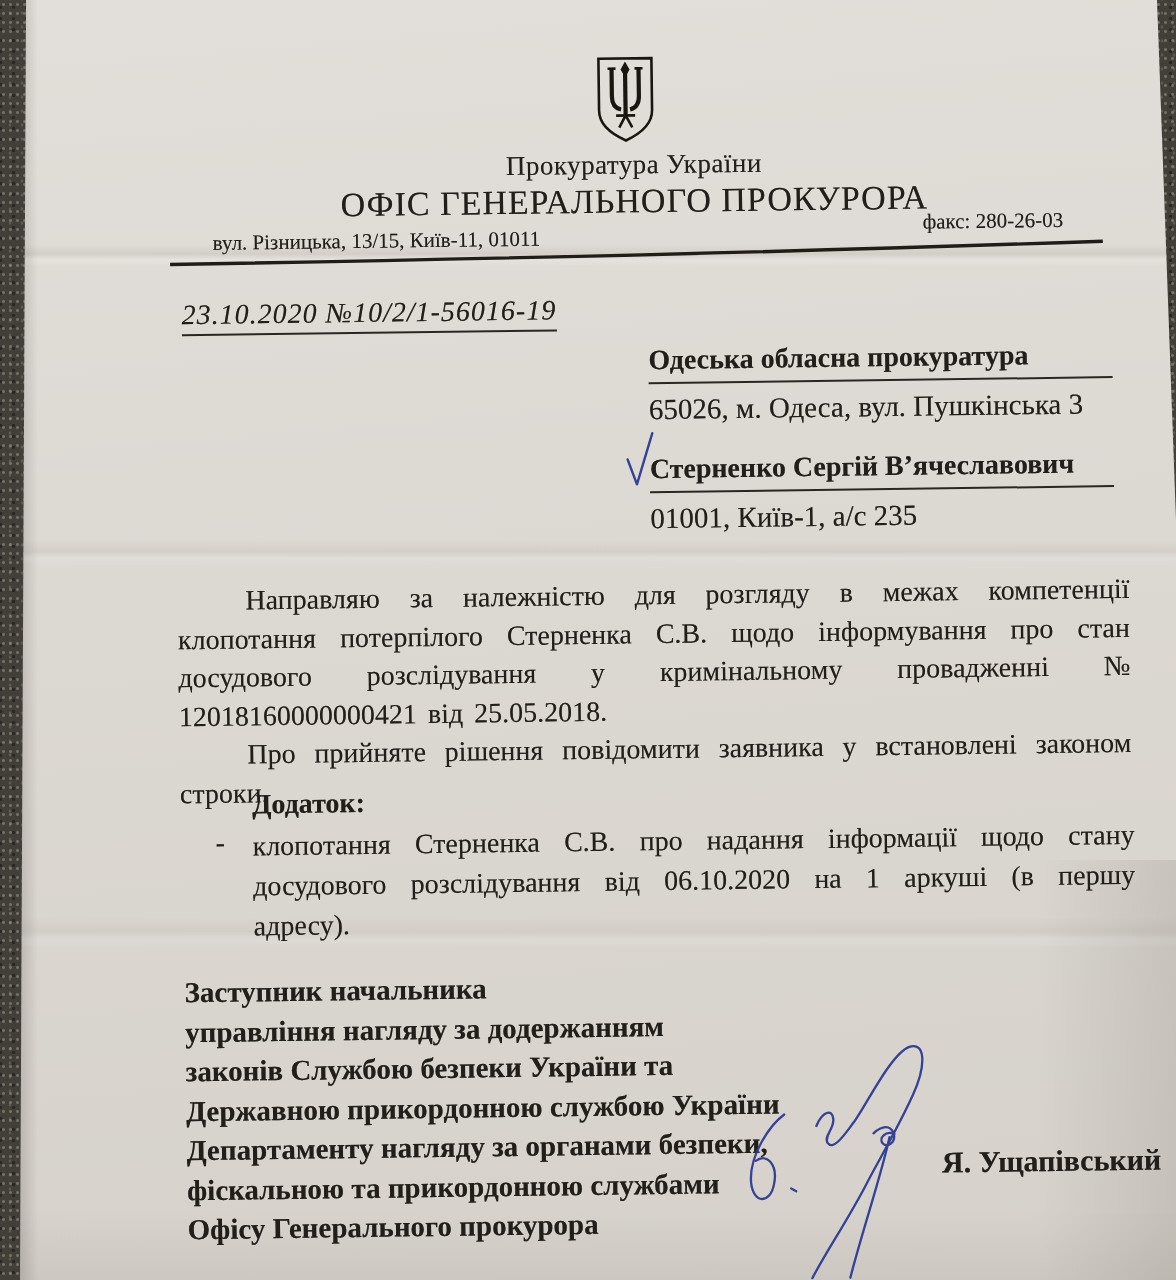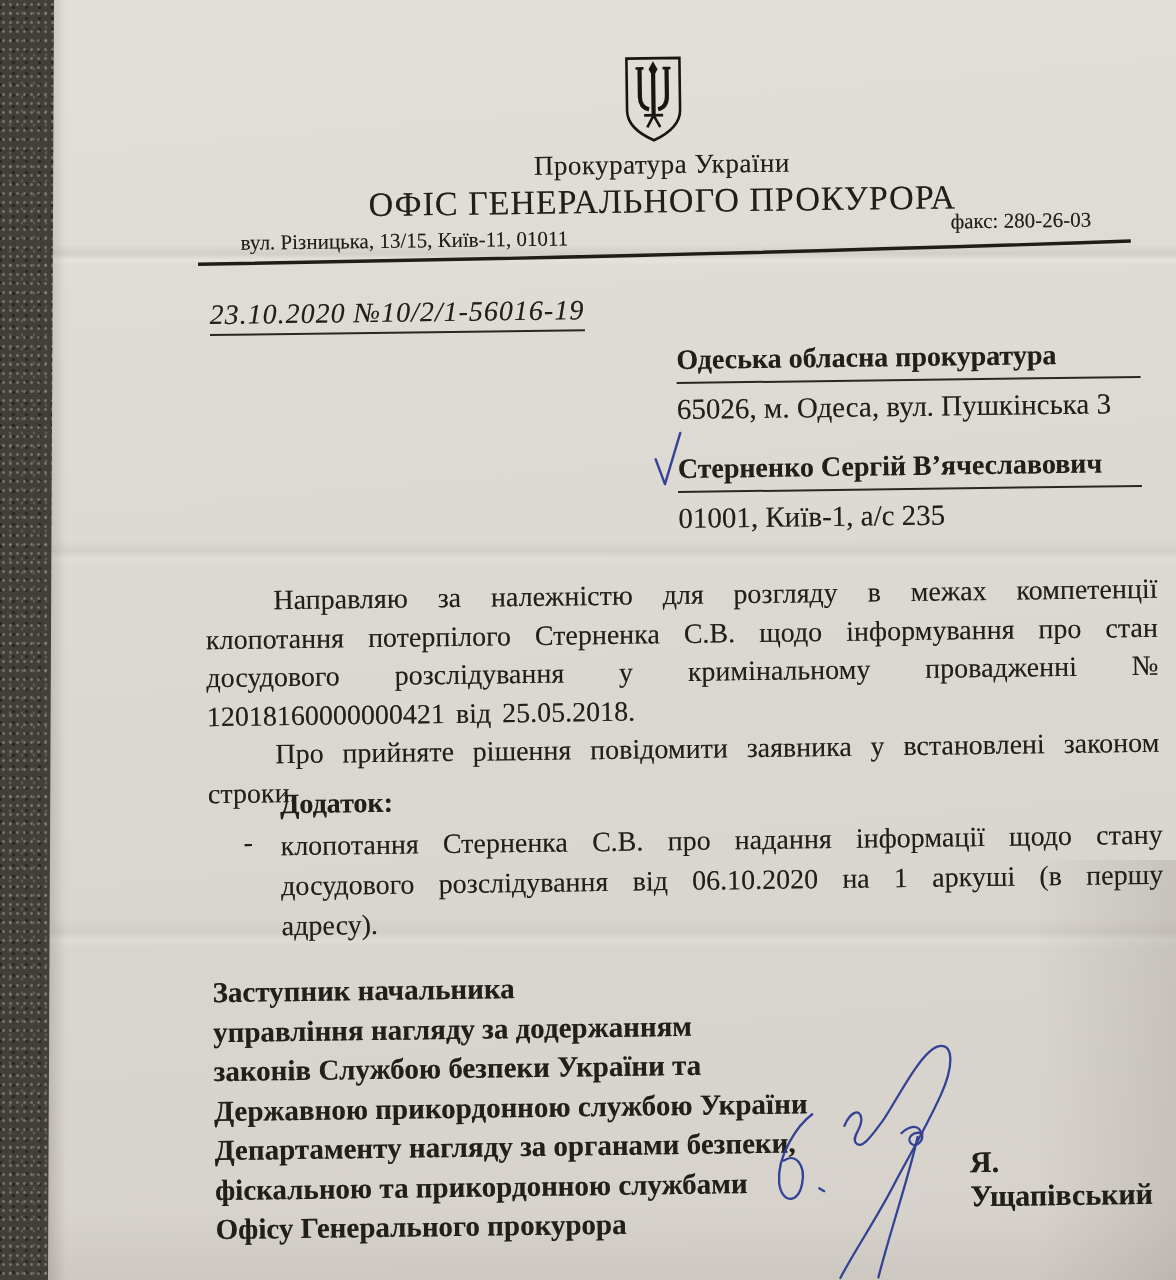--- a/index.html
+++ b/index.html
@@ -17,21 +17,20 @@
       radial-gradient(rgba(255,255,255,.14) 1px, transparent 1.7px),
       radial-gradient(rgba(0,0,0,.38) 1.4px, transparent 2.1px);
     background-size:7px 9px, 12px 14px, 13px 11px;
     background-position:0 0, 4px 6px, 7px 2px;
   }
   
   .paper{
     position:absolute;inset:0;
     clip-path:polygon(26px 0%, 1157px 0%, 1176px 520px, 1176px 100%, 20px 100%);
     background:linear-gradient(175deg,#e2dfda 0%,#dcd8d2 45%,#d6d2cb 100%);
-    margin-left:28px;
   }
   .crease{position:absolute;left:0;width:100%;pointer-events:none;}
   .crease-h1{top:244px;height:22px;background:linear-gradient(to bottom,transparent,rgba(105,96,84,.11) 45%,rgba(255,255,255,.20) 72%,transparent);}
   .crease-h2{top:540px;height:26px;background:linear-gradient(to bottom,transparent,rgba(105,96,84,.08) 45%,rgba(255,255,255,.14) 72%,transparent);}
   .crease-h3{top:918px;height:30px;background:linear-gradient(to bottom,transparent,rgba(105,96,84,.07) 45%,rgba(255,255,255,.12) 72%,transparent);}
   .shadow-right{position:absolute;right:0;top:860px;width:140px;height:420px;background:linear-gradient(to right,transparent,rgba(70,64,55,.12));}
   .shadow-leftedge{position:absolute;left:20px;top:0;width:18px;height:100%;background:linear-gradient(to right,rgba(70,64,55,.20),transparent);}
   .shadow-bottom{position:absolute;left:0;bottom:0;width:100%;height:70px;background:linear-gradient(to top,rgba(70,64,55,.07),transparent);}
 
   

